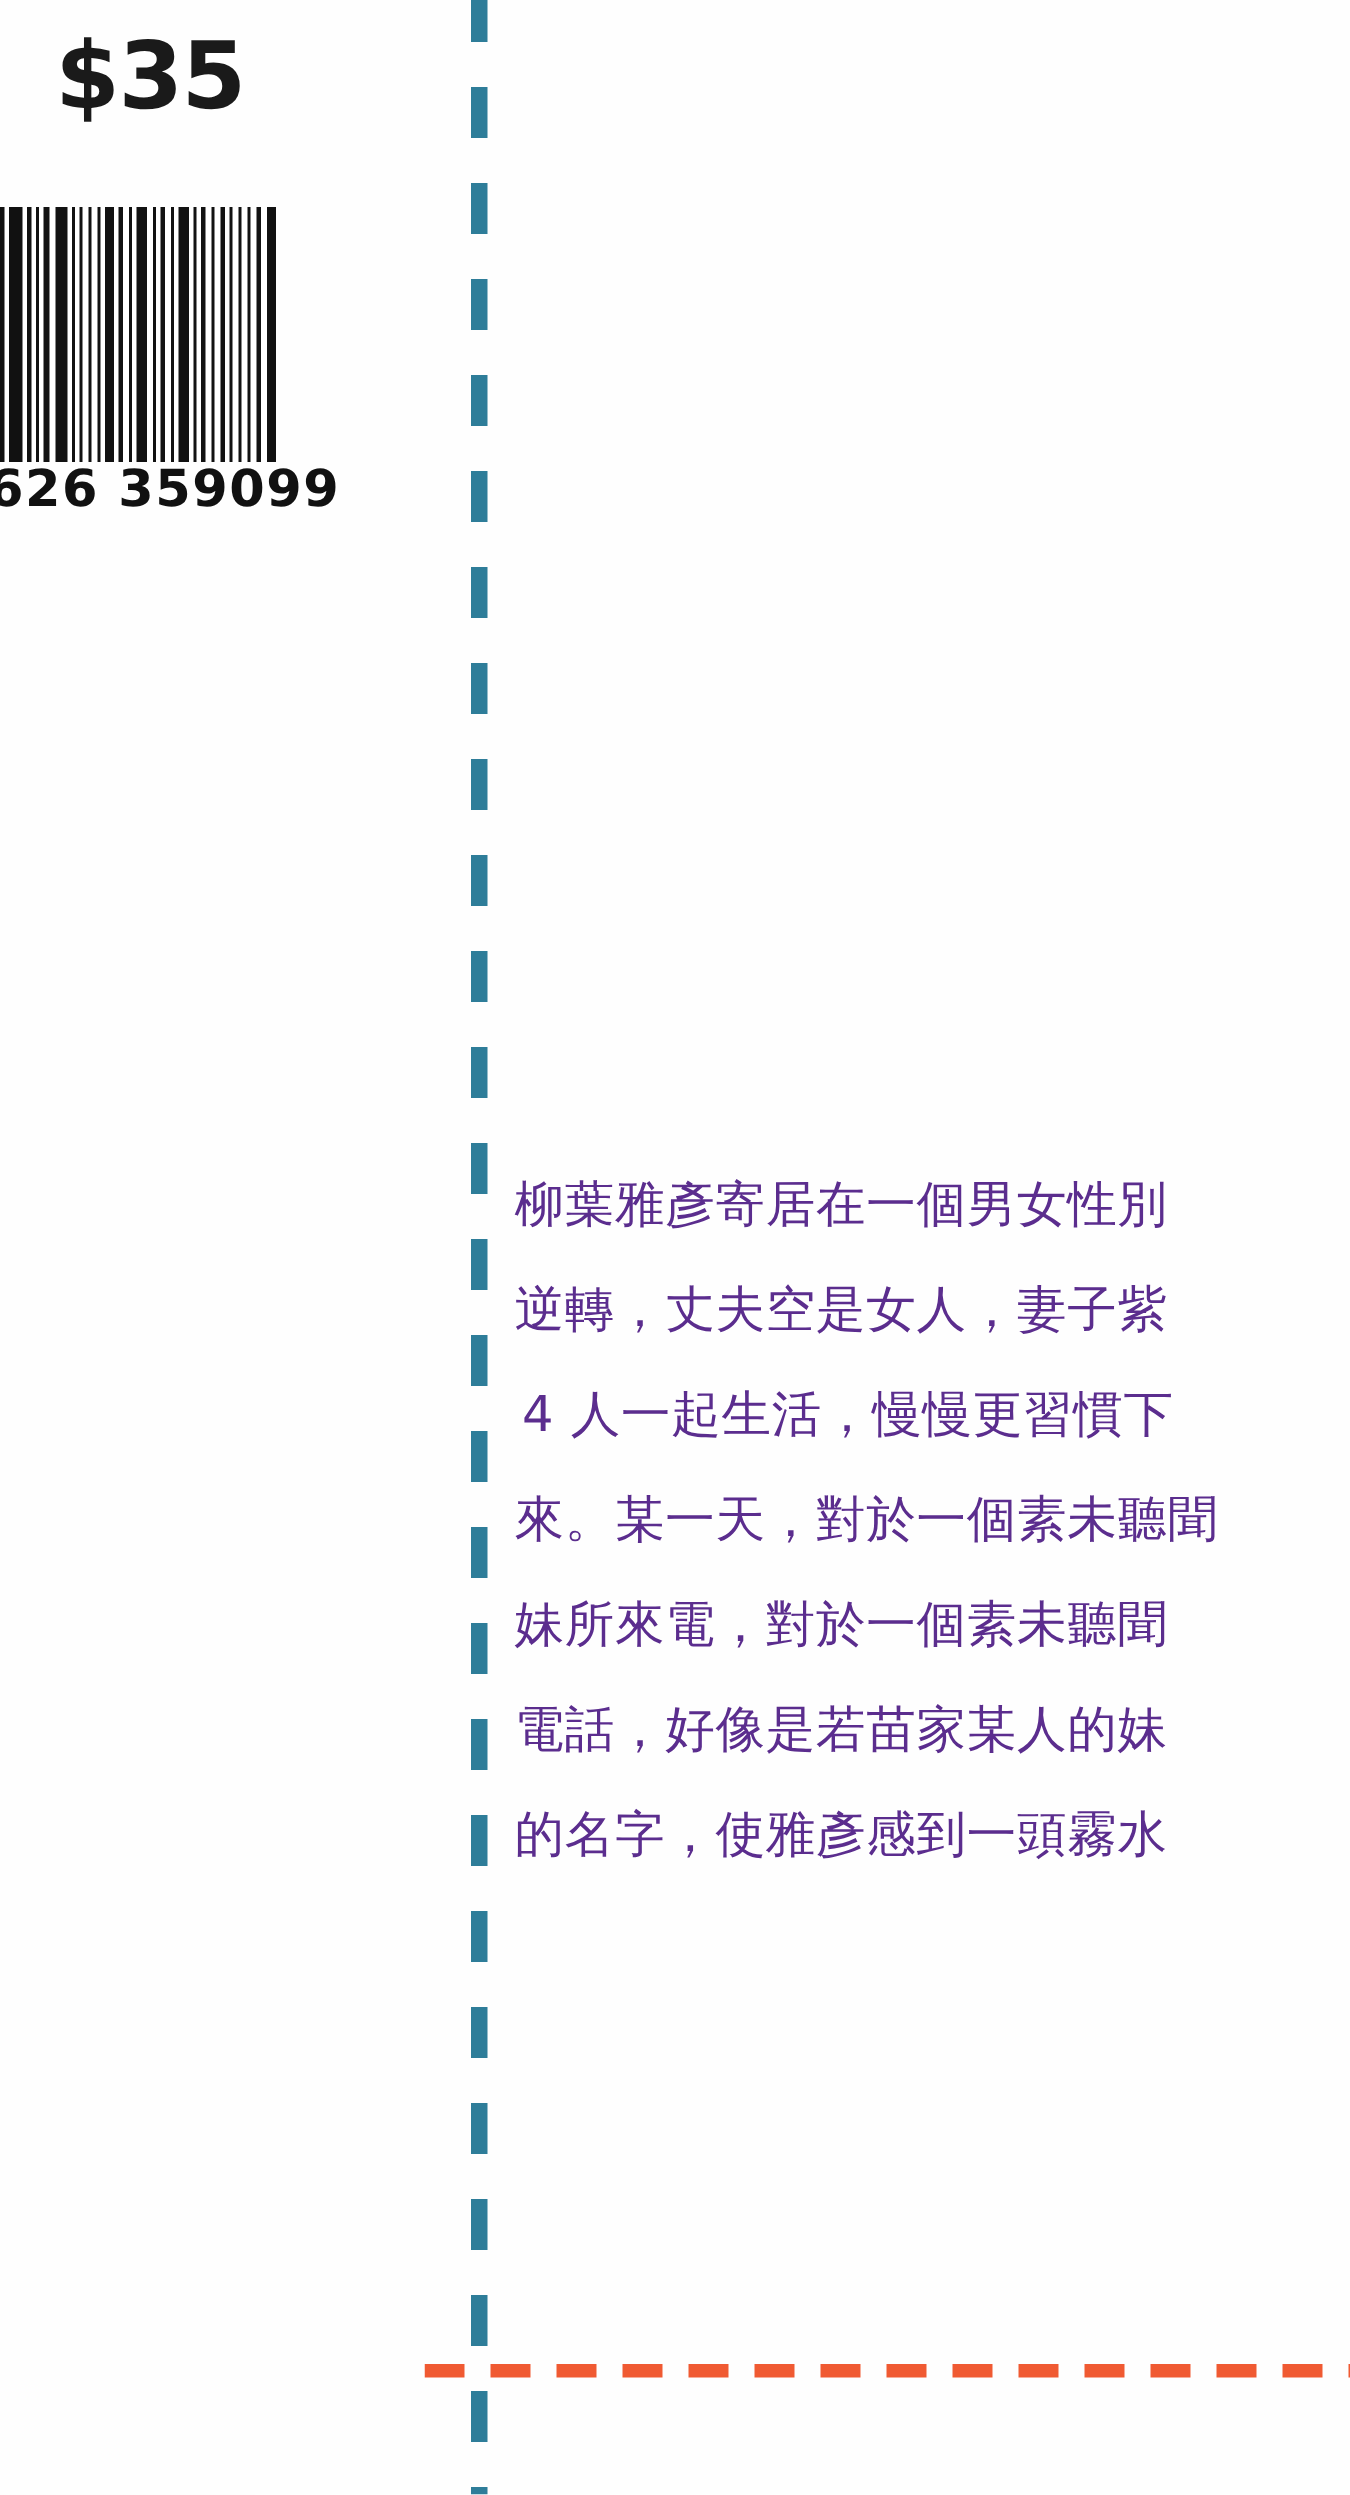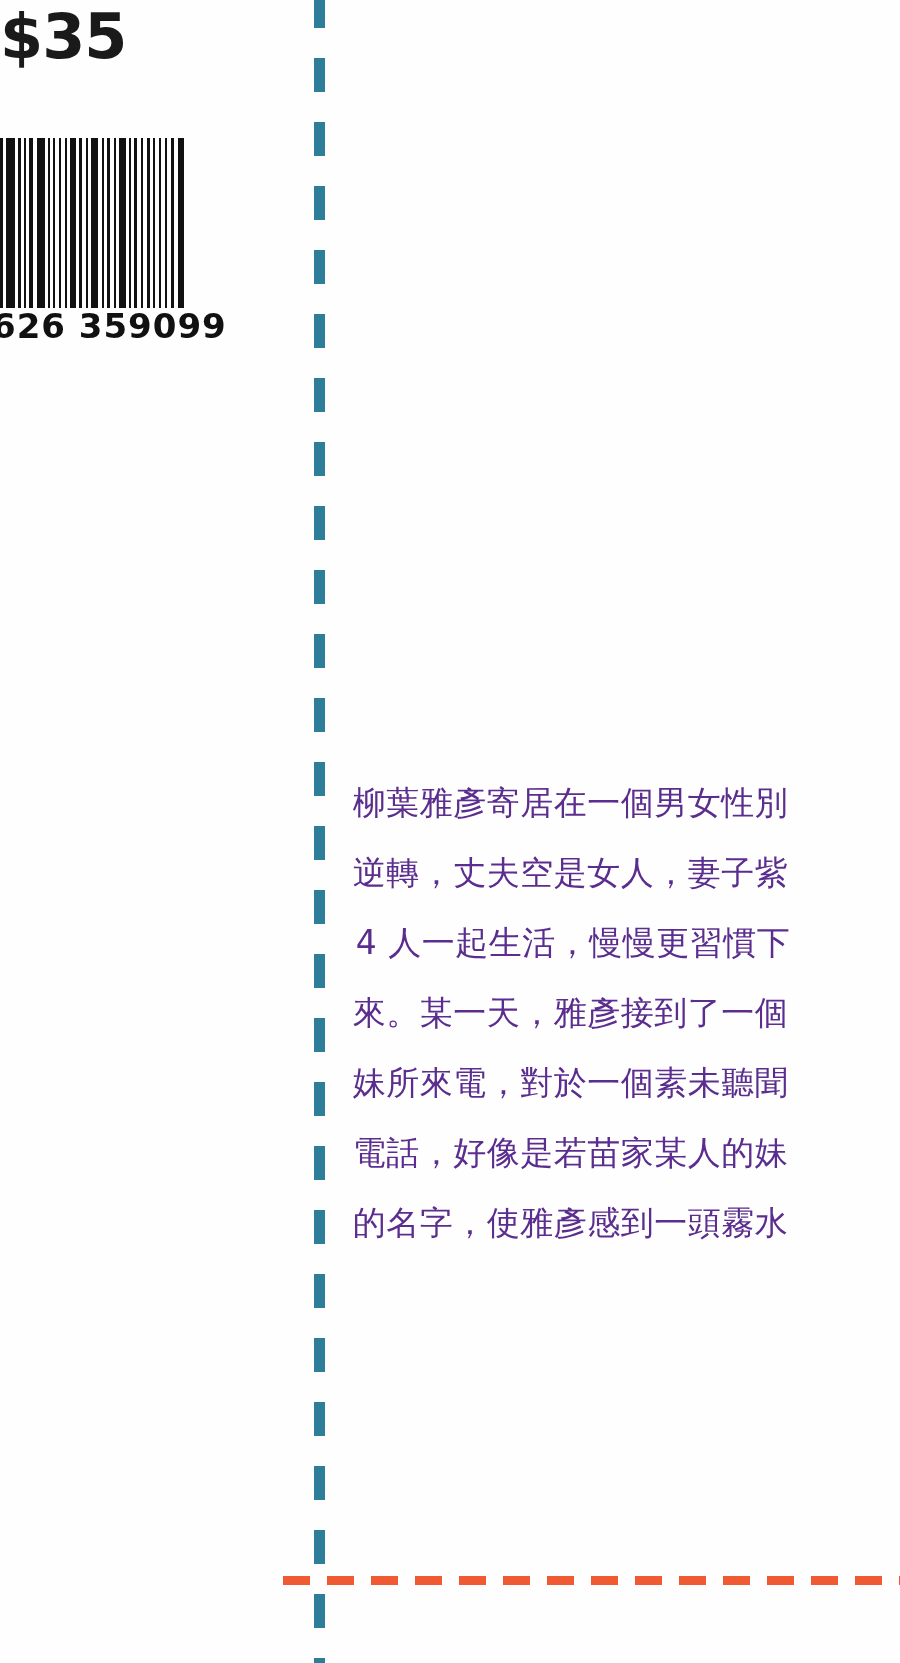--- a/index.html
+++ b/index.html
@@ -15,22 +15,23 @@
     width: 900px;
     height: 1663px;
     background: #fefefe;
     overflow: hidden;
   }
 
   
   .price-block {
     position: absolute;
     left: 0px;
-    top: 6px;
+    top: 20px;
     width: 200px;
+    text-align: center;
   }
   .price-text {
     font-family: "DejaVu Sans", sans-serif;
     font-weight: 700;
     font-size: 62px;
     letter-spacing: -1px;
     color: #1a1a1a;
     line-height: 1;
   }
 
@@ -100,21 +101,20 @@
     color: var(--purple);
     font-family: "DejaVu Sans", sans-serif;
     font-size: 33px;
     line-height: 70px;
     letter-spacing: 0.5px;
     white-space: nowrap;
   }
   .blurb .ln {
     display: block;
     height: 70px;
-    text-align: center;
   }
   .blurb .ln.indent1 { padding-left: 5px; }
   .blurb .ln.indent2 { padding-left: 7px; }
 
   :root {
     --teal: #2E7D99;
     --orange: #F05A32;
     --purple: #5B2D8E;
   }
 </style>
@@ -162,19 +162,19 @@
   </div>
 
   <div class="vrule"></div>
 
   <div class="hrule"></div>
 
   <div class="blurb">
     <span class="ln">柳葉雅彥寄居在一個男女性別</span>
     <span class="ln">逆轉，丈夫空是女人，妻子紫</span>
     <span class="ln indent1">4 人一起生活，慢慢更習慣下</span>
-    <span class="ln">來。某一天，雅彥接到了一個</span>
+    <span class="ln">來。某一天，對於一個素未聽聞</span>
     <span class="ln">妹所來電，對於一個素未聽聞</span>
     <span class="ln">電話，好像是若苗家某人的妹</span>
     <span class="ln">的名字，使雅彥感到一頭霧水</span>
   </div>
 
 </div>
 
 </body></html>

